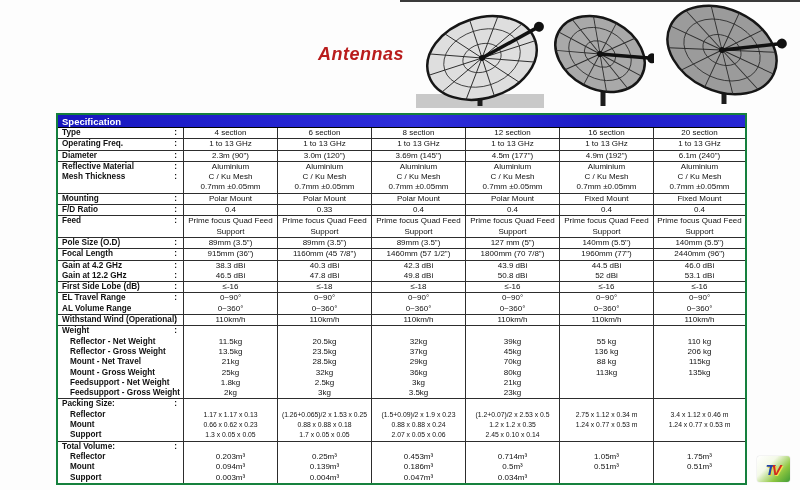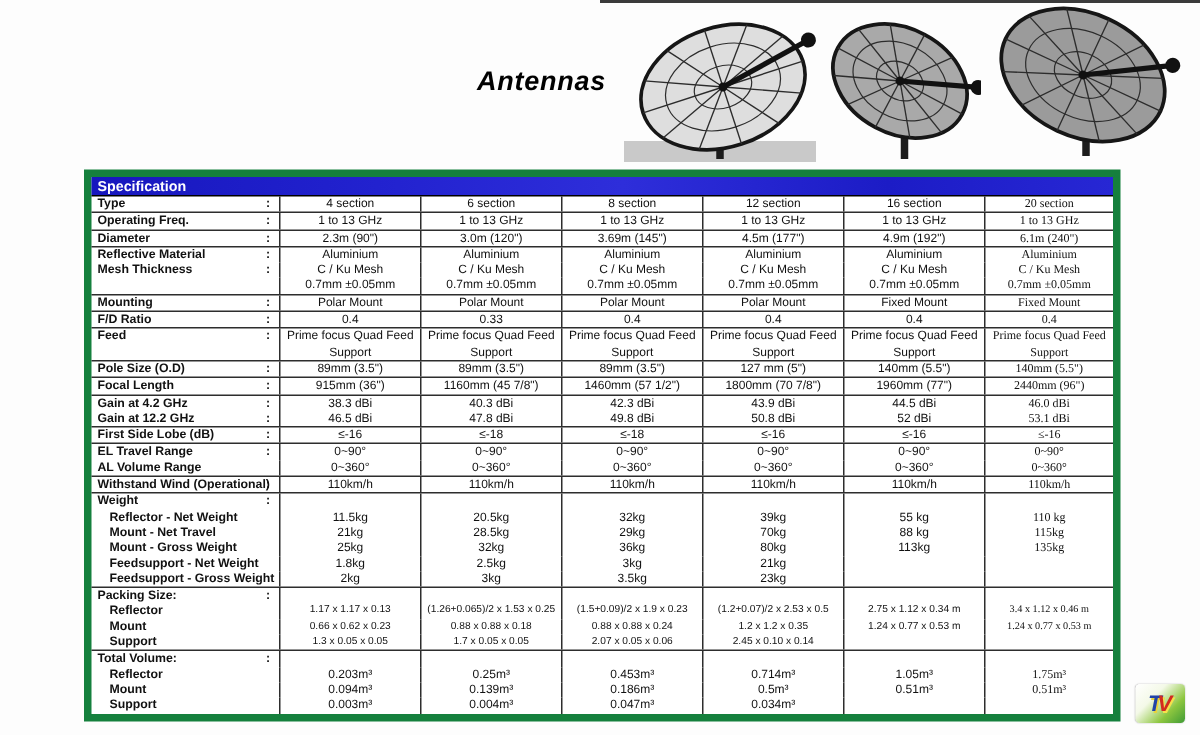--- a/index.html
+++ b/index.html
@@ -5,29 +5,29 @@
   html,body{margin:0;padding:0;}
   body{
     width:800px;height:490px;overflow:hidden;position:relative;
     background:#fdfdfd;
     font-family:"Liberation Sans",sans-serif;
     color:#111;
   }
   .top-edge-line{position:absolute;left:400px;top:0;width:400px;height:2px;background:#3b3b3b;}
   .page-title{
     position:absolute;left:318px;top:44px;
-    font-size:18px;font-weight:bold;font-style:italic;color:#000000;letter-spacing:.5px;
+    font-size:18px;font-weight:bold;font-style:italic;color:#b91c1c;letter-spacing:.5px;
   }
   .dish{position:absolute;}
   .dish svg{display:block;width:100%;height:100%;}
 
   
   .spec-table{
     position:absolute;left:56px;top:113px;width:691px;
-    border:5px solid #15803d;background:#fff;box-sizing:border-box;
+    border:2px solid #15803d;background:#fff;box-sizing:border-box;
   }
   .spec-bar{
     height:13px;line-height:13px;
     background:linear-gradient(90deg,#1717be 0%,#2222cf 28%,#2e2eda 52%,#1c1cc6 78%,#2727d4 100%);
     color:#fff;font-size:9.5px;font-weight:bold;padding-left:4px;
     border-bottom:1px solid #000;box-sizing:border-box;
   }
   .trow{
     display:grid;
     grid-template-columns:126px 94px 94px 94px 94px 94px 1fr;
@@ -37,21 +37,21 @@
   .cell{box-sizing:border-box;overflow:visible;white-space:nowrap;}
   .cell.label{
     position:relative;font-weight:bold;font-size:8.2px;padding-left:4px;
     border-right:1px solid #2d2d2d;
   }
   .trow.ind .cell.label{padding-left:12px;}
   .cell.label .colon{position:absolute;right:6px;top:0;font-weight:bold;}
   .cell.val{
     text-align:center;font-size:8px;border-right:1px solid #2d2d2d;
   }
-  .cell.val:last-child{border-right:none;font-family:Liberation Serif, serif;}
+  .cell.val:last-child{border-right:none;}
   .trow.small .cell.val{font-size:6.8px;}
 
   
   .tv-logo{
     position:absolute;left:757px;top:456px;width:33px;height:26px;
     background:linear-gradient(135deg,#ffffff 0%,#f4f9e8 35%,#8dc63f 70%,#3f9b35 100%);
     border-radius:3px;display:flex;align-items:center;justify-content:center;
     font-weight:bold;font-style:italic;font-size:15px;
     box-shadow:0 0 1px rgba(0,0,0,.35);
   }
@@ -319,20 +319,29 @@
       <div class="trow ind">
         <div class="cell label"><span>Reflector - Net Weight</span></div>
         <div class="cell val">11.5kg</div>
         <div class="cell val">20.5kg</div>
         <div class="cell val">32kg</div>
         <div class="cell val">39kg</div>
         <div class="cell val">55 kg</div>
         <div class="cell val">110 kg</div>
       </div>
       <div class="trow ind">
+        <div class="cell label"><span>Reflector - Gross Weight</span></div>
+        <div class="cell val">13.5kg</div>
+        <div class="cell val">23.5kg</div>
+        <div class="cell val">37kg</div>
+        <div class="cell val">45kg</div>
+        <div class="cell val">136 kg</div>
+        <div class="cell val">206 kg</div>
+      </div>
+      <div class="trow ind">
         <div class="cell label"><span>Mount - Net Travel</span></div>
         <div class="cell val">21kg</div>
         <div class="cell val">28.5kg</div>
         <div class="cell val">29kg</div>
         <div class="cell val">70kg</div>
         <div class="cell val">88 kg</div>
         <div class="cell val">115kg</div>
       </div>
       <div class="trow ind">
         <div class="cell label"><span>Mount - Gross Weight</span></div>

